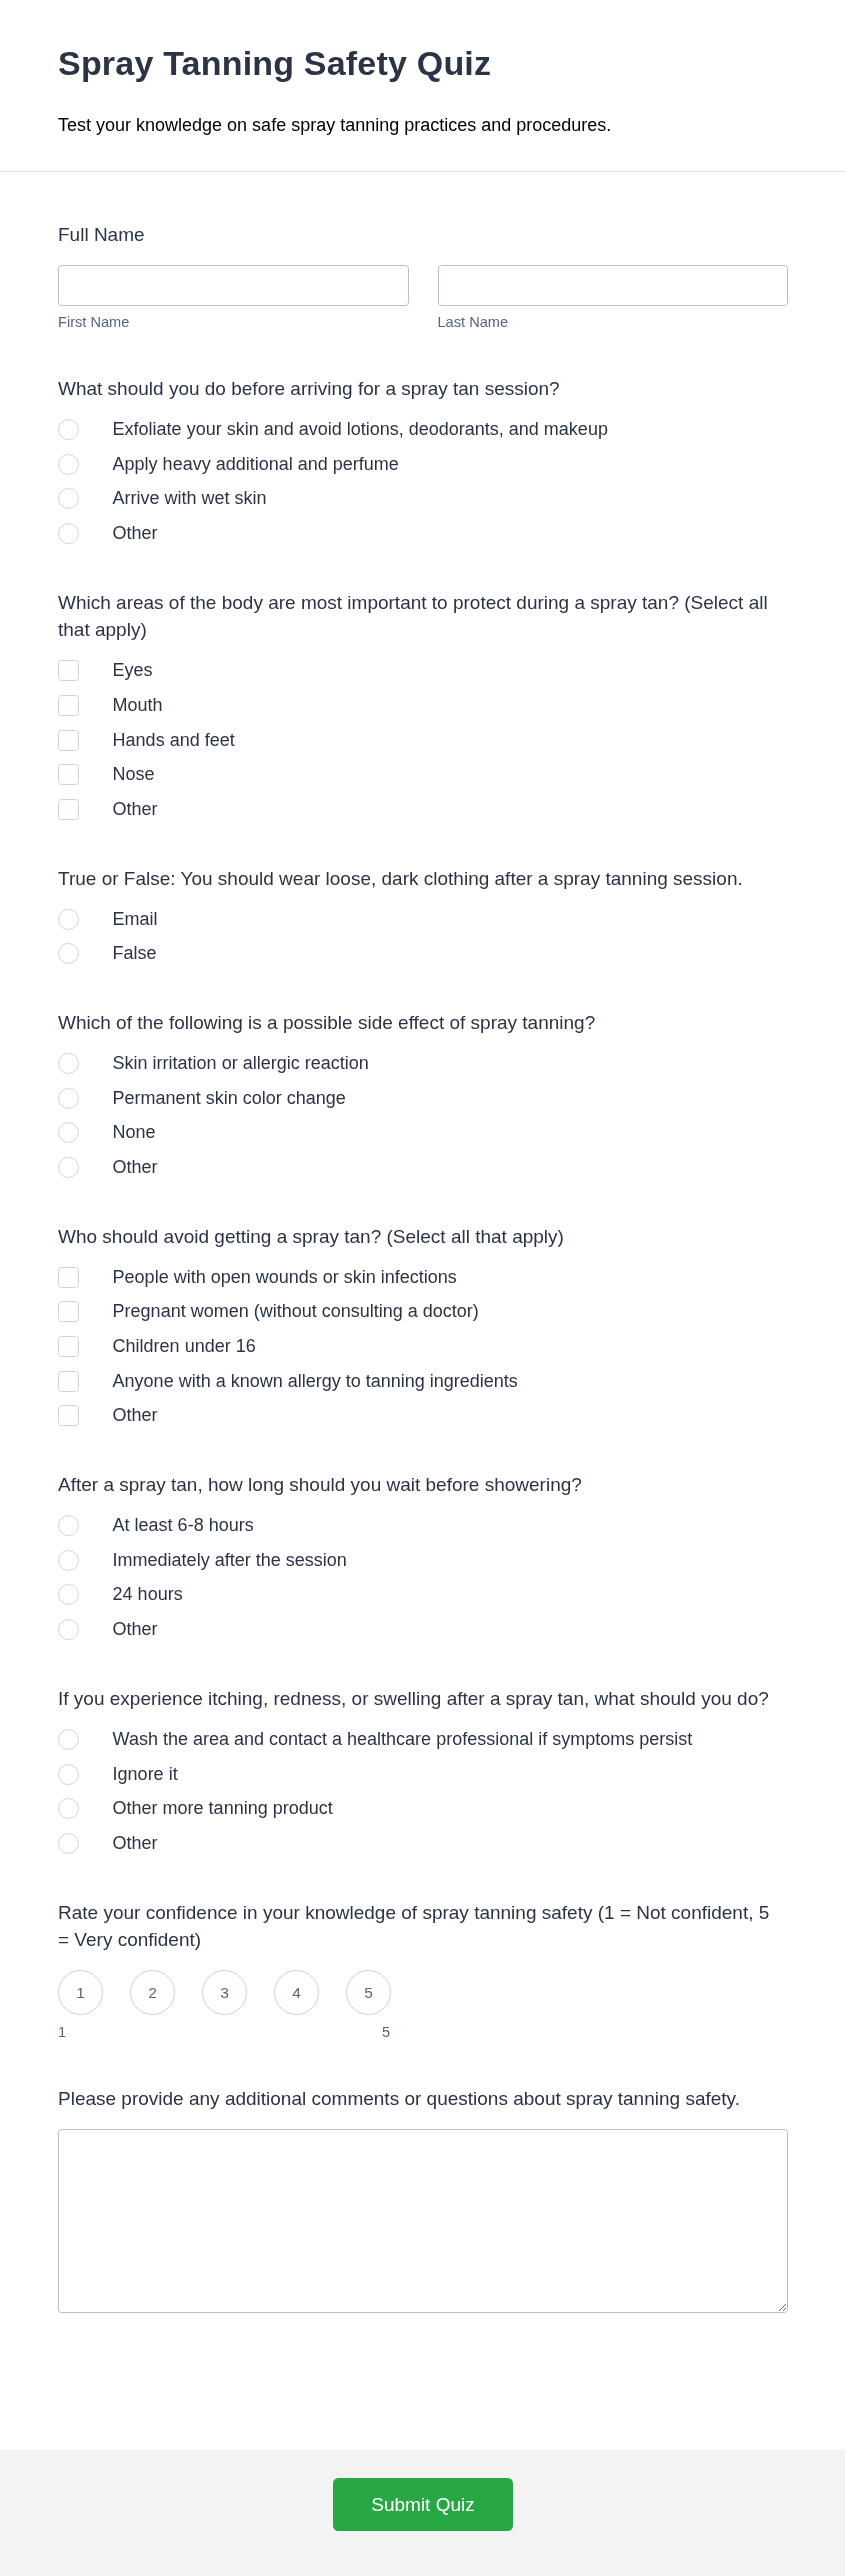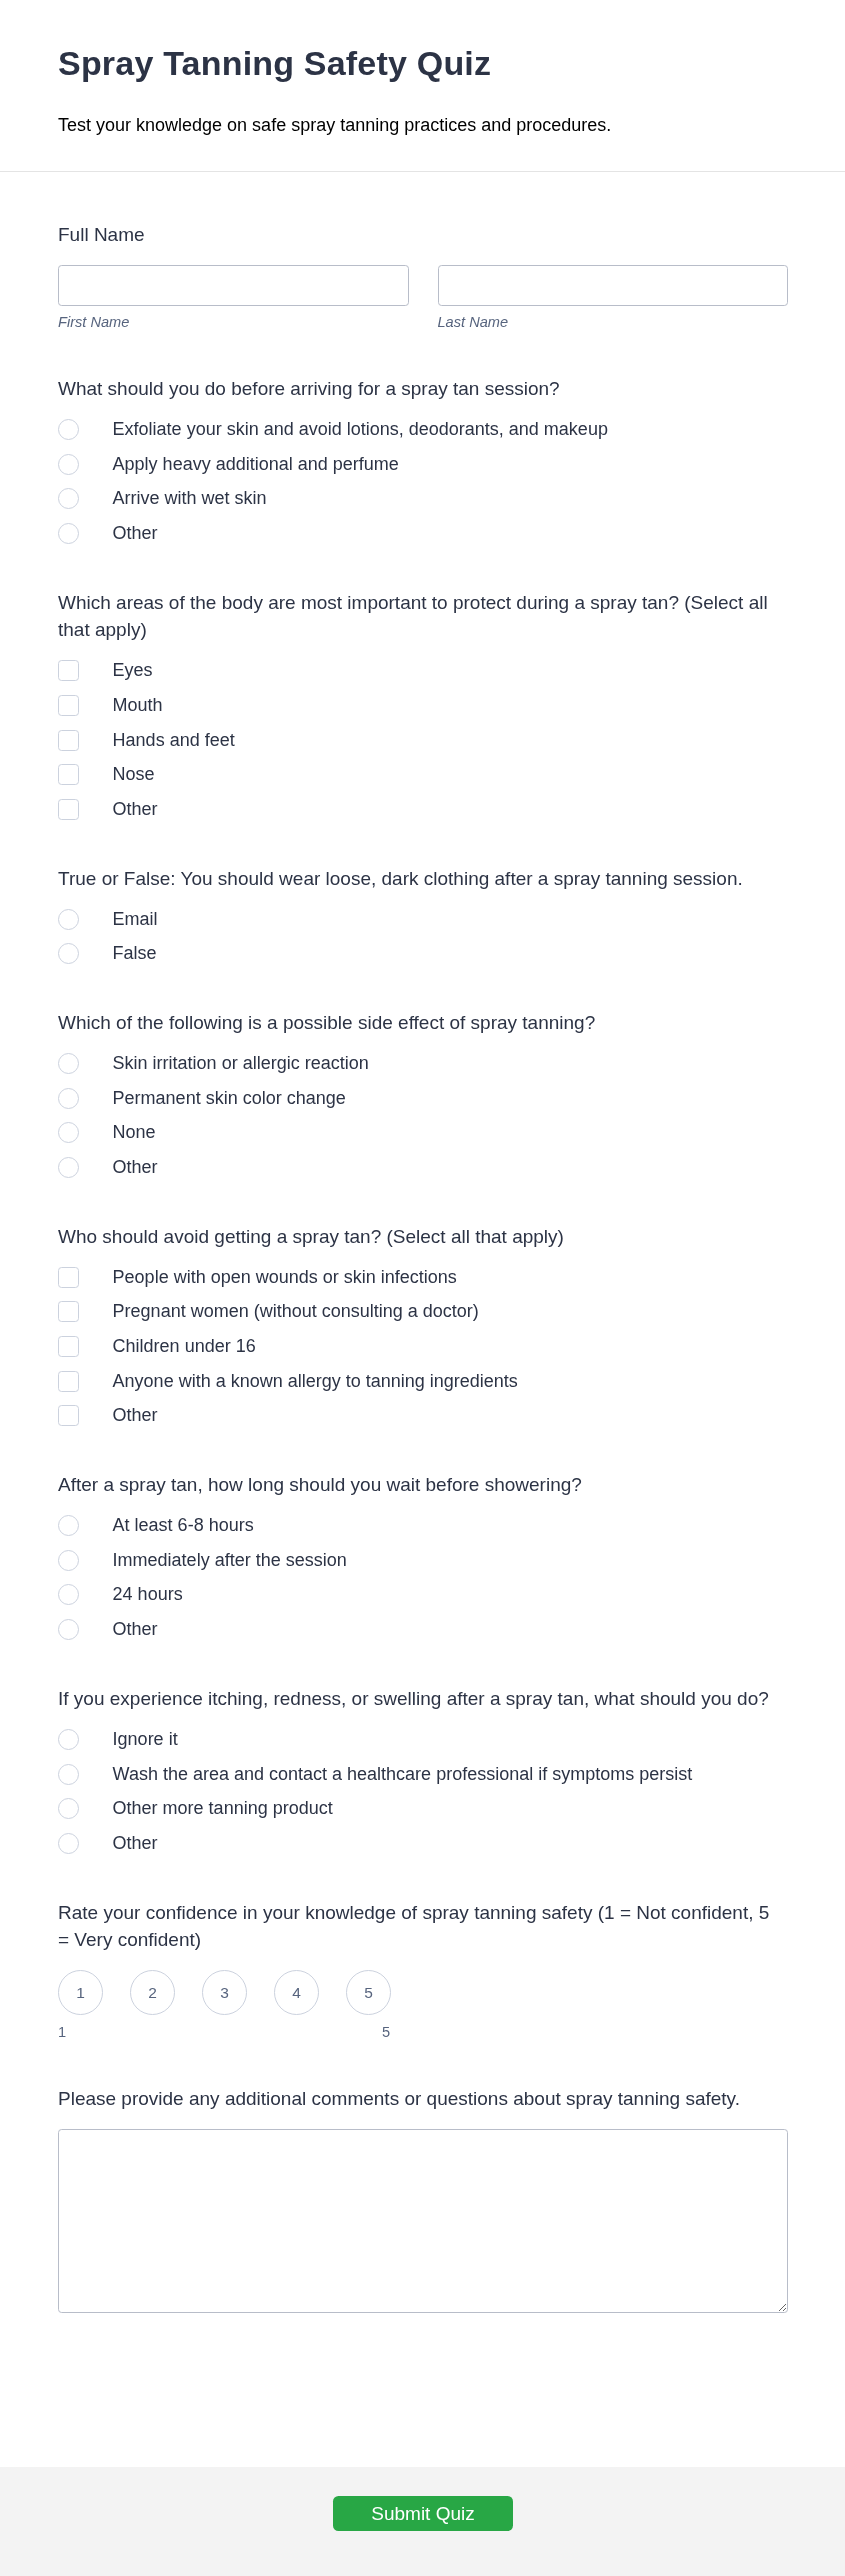--- a/index.html
+++ b/index.html
@@ -56,21 +56,20 @@
     font-family: inherit;
     font-size: 18px;
     color: #2c3345;
     padding: 0 12.7px;
   }
   .email-input { width: 353px; }
   .sublabel {
     margin-top: 8.2px;
     font-size: 14.6px;
     color: #57647e;
-    font-style: italic;
   }
   .option-row {
     display: flex;
     align-items: center;
     margin-bottom: 13.6px;
     cursor: pointer;
   }
   .option-row:last-child { margin-bottom: 0; }
   .control {
     width: 21px;
@@ -122,21 +121,21 @@
     background: #f3f3f3;
     padding: 29px 0 45px 0;
     display: flex;
     justify-content: center;
   }
   .submit-button {
     background: #28a745;
     color: #ffffff;
     border: none;
     border-radius: 5.5px;
-    height: 35px;
+    height: 53px;
     padding: 0 38px;
     font-family: inherit;
     font-size: 19px;
     cursor: pointer;
   }
 </style>
 </head>
 <body>
 
 <div class="page">
@@ -280,25 +279,25 @@
       <div class="option-row">
         <span class="control radio"></span>
         <span class="option-text">Other</span>
       </div>
     </div>
 
     <div class="question">
       <div class="q-label">If you experience itching, redness, or swelling after a spray tan, what should you do?</div>
       <div class="option-row">
         <span class="control radio"></span>
+        <span class="option-text">Wash the area and contact a healthcare professional if symptoms persist</span>
+      </div>
+      <div class="option-row">
+        <span class="control radio"></span>
         <span class="option-text">Ignore it</span>
-      </div>
-      <div class="option-row">
-        <span class="control radio"></span>
-        <span class="option-text">Wash the area and contact a healthcare professional if symptoms persist</span>
       </div>
       <div class="option-row">
         <span class="control radio"></span>
         <span class="option-text">Other more tanning product</span>
       </div>
       <div class="option-row">
         <span class="control radio"></span>
         <span class="option-text">Other</span>
       </div>
     </div>

